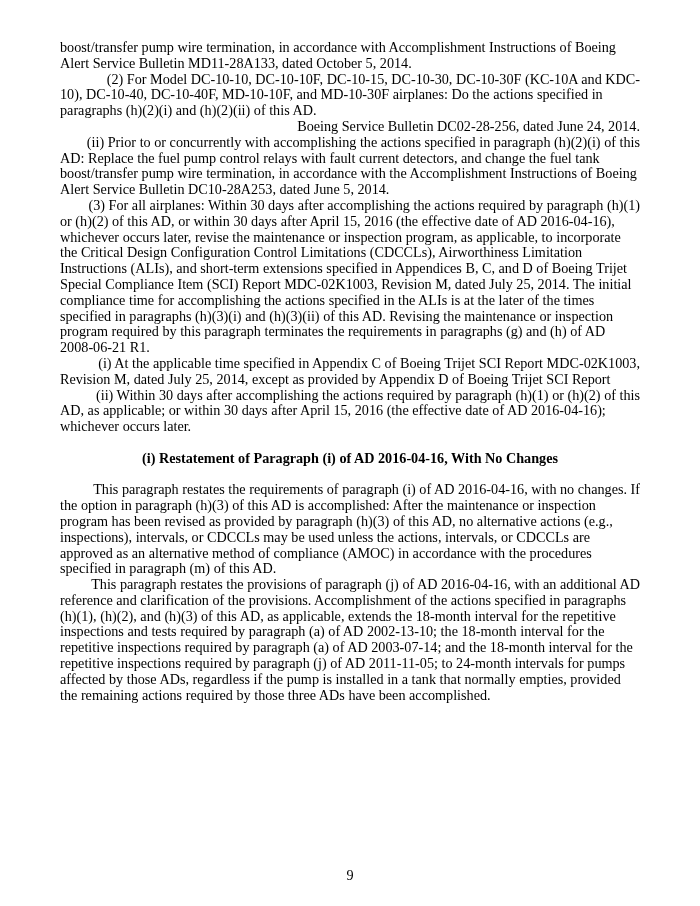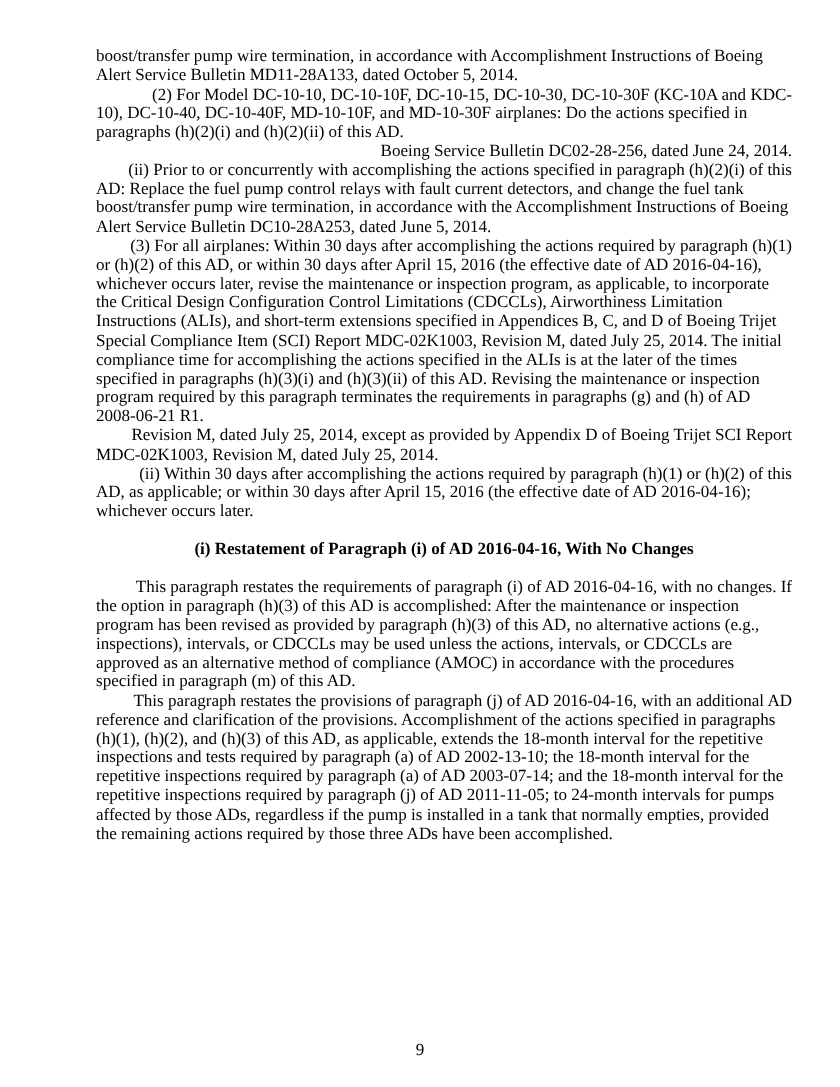--- a/index.html
+++ b/index.html
@@ -11,21 +11,21 @@
     position: relative;
     width: 700px;
     height: 906px;
     background: #ffffff;
     overflow: hidden;
     font-family: "Liberation Serif", serif;
     color: #000000;
   }
   .content {
     position: absolute;
-    left: 80px;
+    left: 60px;
     top: 40px;
     width: 580px;
     font-size: 14.2px;
     line-height: 15.8px;
   }
   .para {
     margin: 0;
   }
   .para.indent .line:first-child {
     text-indent: 22px;
@@ -78,22 +78,22 @@
         <div class="line">whichever occurs later, revise the maintenance or inspection program, as applicable, to incorporate</div>
         <div class="line">the Critical Design Configuration Control Limitations (CDCCLs), Airworthiness Limitation</div>
         <div class="line">Instructions (ALIs), and short-term extensions specified in Appendices B, C, and D of Boeing Trijet</div>
         <div class="line">Special Compliance Item (SCI) Report MDC-02K1003, Revision M, dated July 25, 2014. The initial</div>
         <div class="line">compliance time for accomplishing the actions specified in the ALIs is at the later of the times</div>
         <div class="line">specified in paragraphs (h)(3)(i) and (h)(3)(ii) of this AD. Revising the maintenance or inspection</div>
         <div class="line">program required by this paragraph terminates the requirements in paragraphs (g) and (h) of AD</div>
         <div class="line">2008-06-21 R1.</div>
       </div>
       <div class="para indent">
+        <div class="line">(i) At the applicable time specified in Appendix C of Boeing Trijet SCI Report MDC-02K1003,</div>
         <div class="line">Revision M, dated July 25, 2014, except as provided by Appendix D of Boeing Trijet SCI Report</div>
-        <div class="line">MDC-02K1003, Revision M, dated July 25, 2014.</div>
       </div>
       <div class="para indent">
         <div class="line">(ii) Within 30 days after accomplishing the actions required by paragraph (h)(1) or (h)(2) of this</div>
         <div class="line">AD, as applicable; or within 30 days after April 15, 2016 (the effective date of AD 2016-04-16);</div>
         <div class="line">whichever occurs later.</div>
       </div>
       <div class="heading">
         <div class="line">(i) Restatement of Paragraph (i) of AD 2016-04-16, With No Changes</div>
       </div>
       <div class="para indent">

